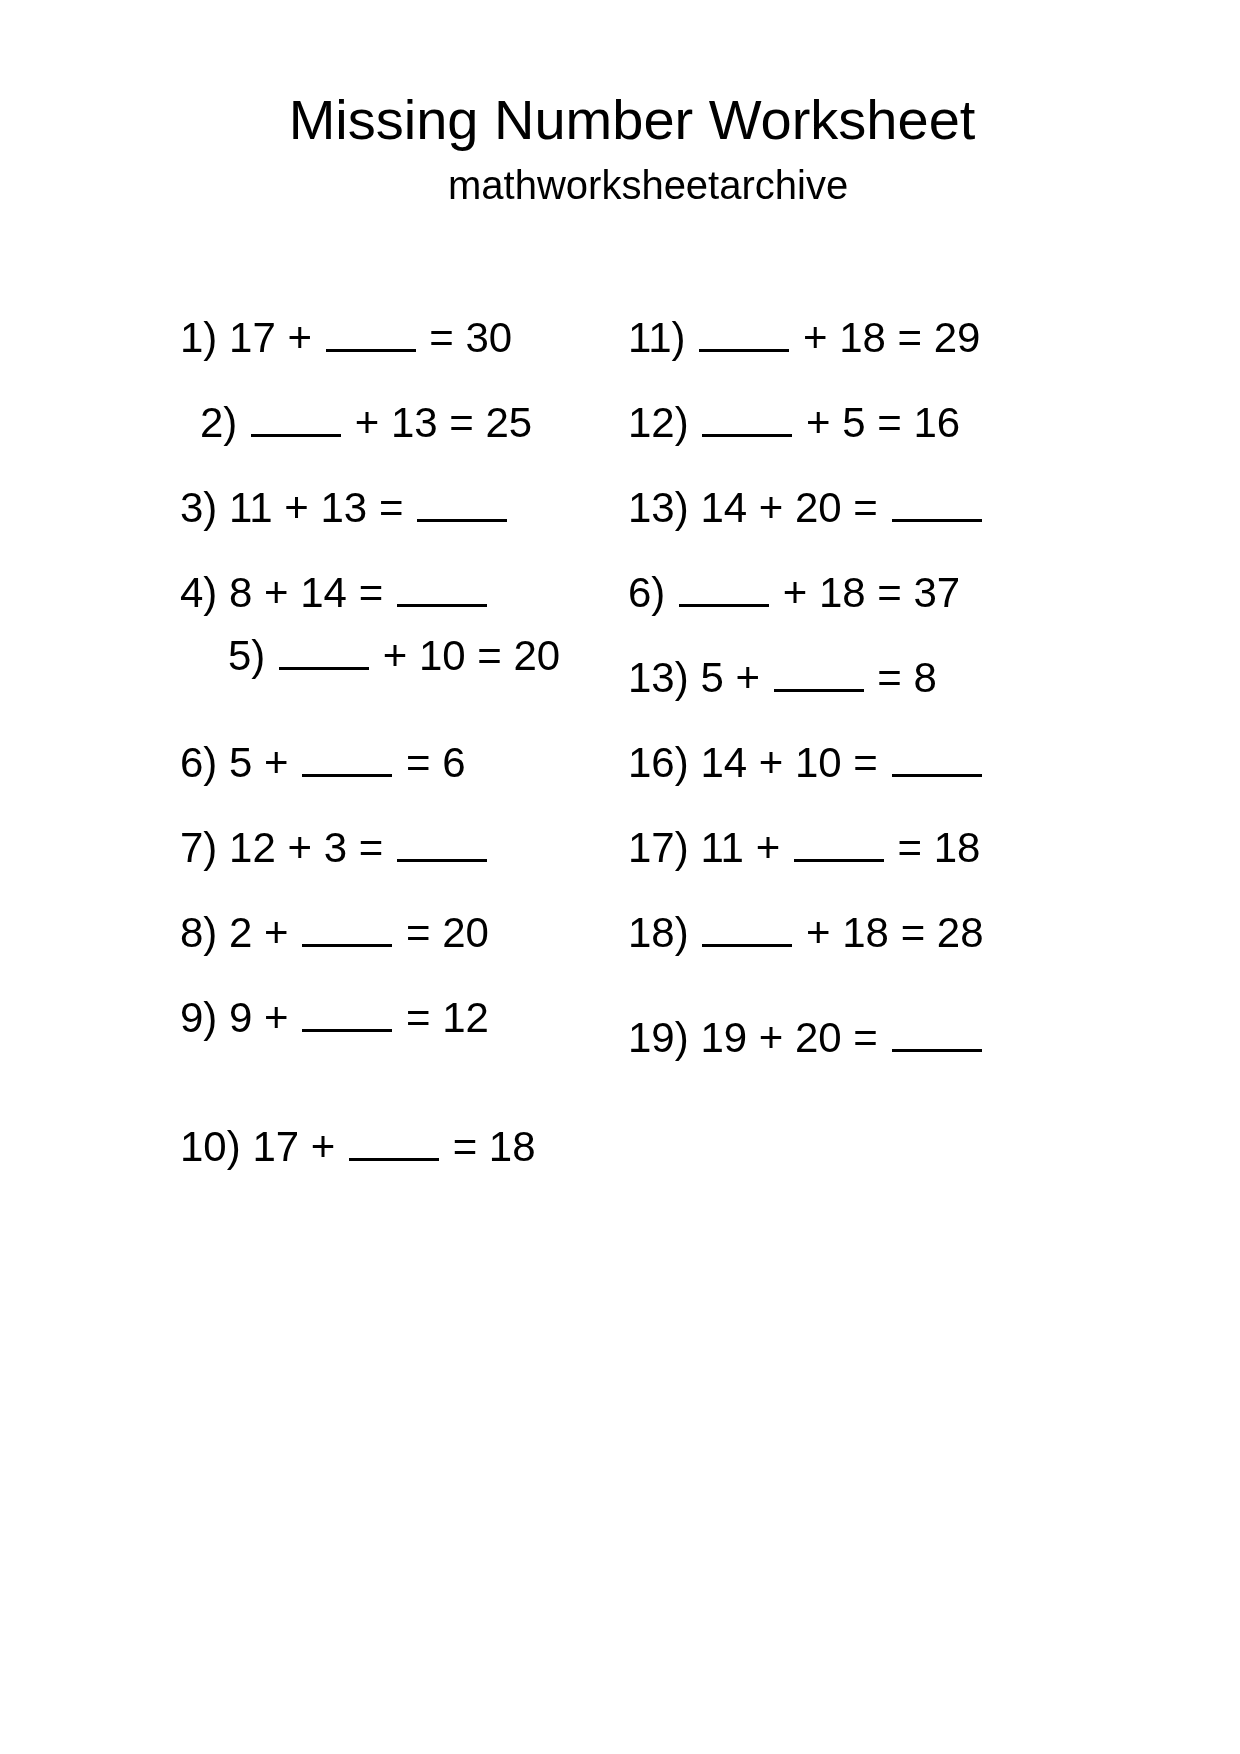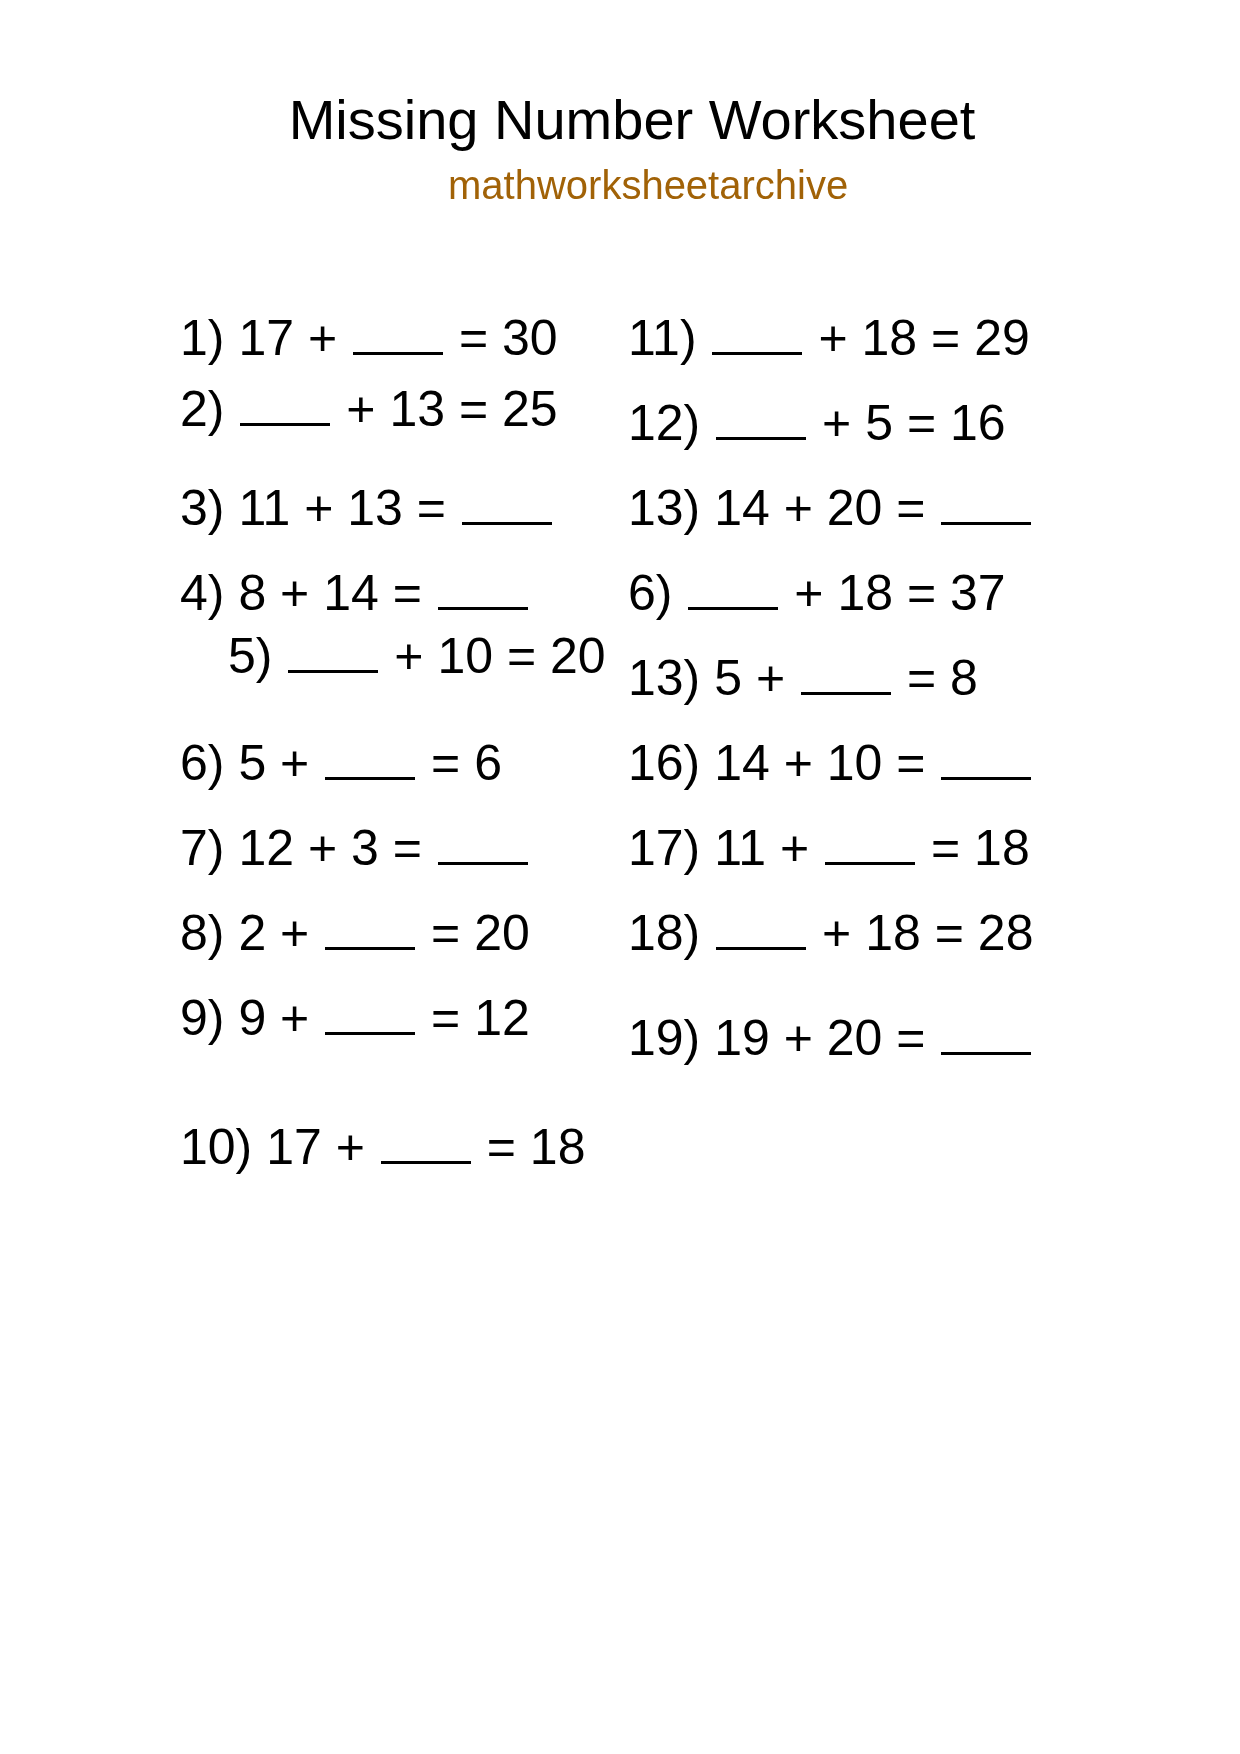--- a/index.html
+++ b/index.html
@@ -1,38 +1,38 @@
 <!DOCTYPE html>
 <html><head>
   <meta charset="utf-8">
   <style>
     html, body { margin: 0; padding: 0; background: #ffffff; }
     body { width: 1240px; height: 1754px; position: relative; overflow: hidden;
            font-family: "Liberation Sans", sans-serif; color: #000; }
     .title { position: absolute; left: 0; width: 1240px; top: 88px; text-align: center;
              font-size: 56px; line-height: 64px; padding-left: 24px; box-sizing: border-box; }
     .subtitle { position: absolute; left: 448px; top: 162px; font-size: 40px; line-height: 46px;
-                color: #a16207; }
+                color: #000000; }
     .col { position: absolute; top: 0; }
     .col.left { left: 180px; }
     .col.right { left: 628px; }
-    .problem { position: absolute; white-space: nowrap; font-size: 50px; line-height: 48px; }
+    .problem { position: absolute; white-space: nowrap; font-size: 42px; line-height: 48px; }
     .blank { display: inline-block; width: 90px; border-bottom: 3px solid #000; height: 34px;
              vertical-align: baseline; margin: 0 2px; }
     .sp { display: inline; }
   </style>
 </head>
 <body>
 
 <div class="title">Missing Number Worksheet</div>
 <div class="subtitle">mathworksheetarchive</div>
 
 <div class="col left" id="colL">
     <div class="problem" style="top: 314px;"><span class="sp">1)</span> <span class="sp">17</span> <span class="sp">+</span> <span class="blank"></span> <span class="sp">=</span> <span class="sp">30</span></div>
-    <div class="problem" style="top: 385px;"><span class="sp">2)</span> <span class="blank"></span> <span class="sp">+</span> <span class="sp">13</span> <span class="sp">=</span> <span class="sp">25</span></div>
+    <div class="problem" style="top: 399px; margin-left: 20px;"><span class="sp">2)</span> <span class="blank"></span> <span class="sp">+</span> <span class="sp">13</span> <span class="sp">=</span> <span class="sp">25</span></div>
     <div class="problem" style="top: 484px;"><span class="sp">3)</span> <span class="sp">11</span> <span class="sp">+</span> <span class="sp">13</span> <span class="sp">=</span> <span class="blank"></span></div>
     <div class="problem" style="top: 569px;"><span class="sp">4)</span> <span class="sp">8</span> <span class="sp">+</span> <span class="sp">14</span> <span class="sp">=</span> <span class="blank"></span></div>
     <div class="problem" style="top: 632px; margin-left: 48px;"><span class="sp">5)</span> <span class="blank"></span> <span class="sp">+</span> <span class="sp">10</span> <span class="sp">=</span> <span class="sp">20</span></div>
     <div class="problem" style="top: 739px;"><span class="sp">6)</span> <span class="sp">5</span> <span class="sp">+</span> <span class="blank"></span> <span class="sp">=</span> <span class="sp">6</span></div>
     <div class="problem" style="top: 824px;"><span class="sp">7)</span> <span class="sp">12</span> <span class="sp">+</span> <span class="sp">3</span> <span class="sp">=</span> <span class="blank"></span></div>
     <div class="problem" style="top: 909px; text-align: center;"><span class="sp">8)</span> <span class="sp">2</span> <span class="sp">+</span> <span class="blank"></span> <span class="sp">=</span> <span class="sp">20</span></div>
     <div class="problem" style="top: 994px;"><span class="sp">9)</span> <span class="sp">9</span> <span class="sp">+</span> <span class="blank"></span> <span class="sp">=</span> <span class="sp">12</span></div>
     <div class="problem" style="top: 1079px; margin-top: 44px;"><span class="sp">10)</span> <span class="sp">17</span> <span class="sp">+</span> <span class="blank"></span> <span class="sp">=</span> <span class="sp">18</span></div>
   </div>
 <div class="col right" id="colR">

